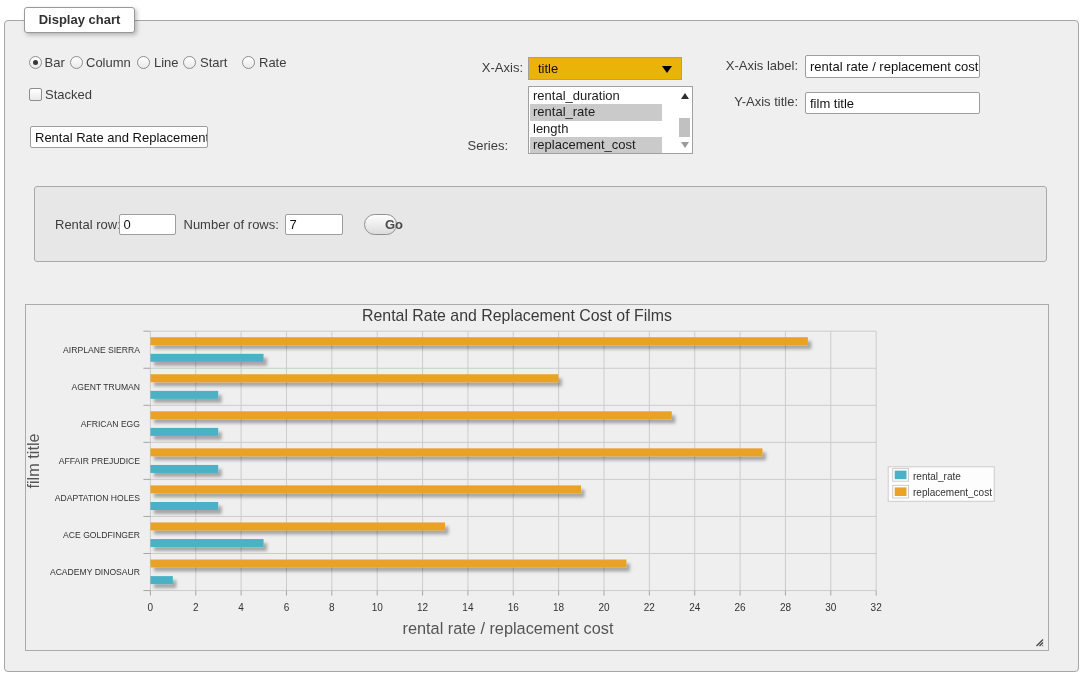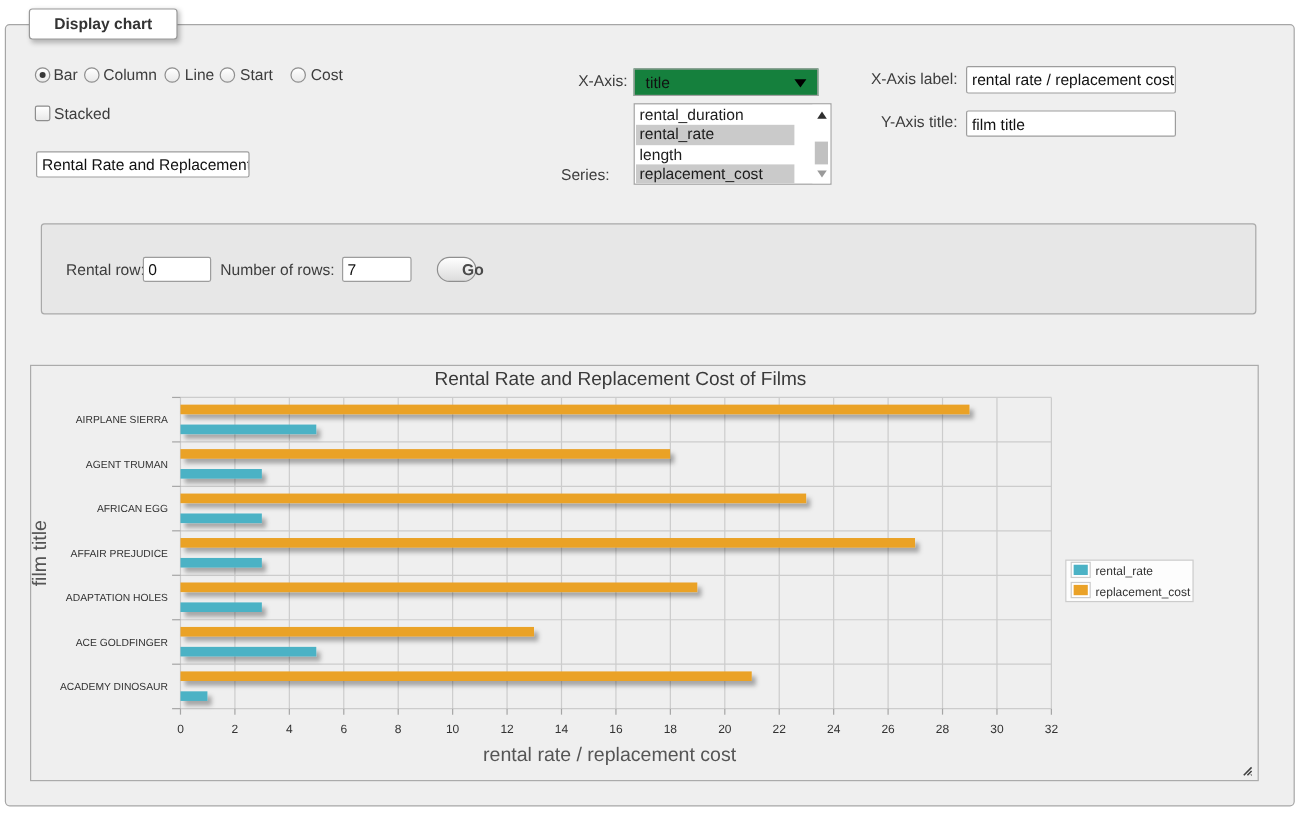--- a/index.html
+++ b/index.html
@@ -2,35 +2,35 @@
 <html><head>
 <meta charset="utf-8">
 <style>
 * { box-sizing: border-box; margin:0; padding:0; }
 html,body { width:1081px; height:681px; background:#ffffff;
   font-family:"Liberation Sans", sans-serif; }
 body { position:relative; overflow:hidden; }
 .abs { position:absolute; }
 #fs { left:4px; top:20px; width:1075px; height:652px; background:#efefef;
   border:1px solid #a6a6a6; border-radius:4px; }
-#lg { left:24px; top:7px; width:124px; height:26px; background:#ffffff;
+#lg { left:24px; top:7px; width:111px; height:26px; background:#ffffff;
   border:1px solid #999; border-radius:3px; box-shadow:2px 2px 4px rgba(0,0,0,0.25);
   font-size:13px; font-weight:bold; color:#333; text-align:center; line-height:24px; }
 .lbl { font-size:13px; color:#3d3d3d; line-height:16px; }
 .rt { text-align:right; }
 .radio { width:13px; height:13px; border:1px solid #8e8e8e; border-radius:50%;
   background:linear-gradient(#ffffff,#e9e9e9); }
 .radio.on::after { content:""; position:absolute; left:3px; top:3px;
   width:5px; height:5px; border-radius:50%; background:#383838; }
 .chk { width:13px; height:13px; border:1px solid #8e8e8e; border-radius:2px;
   background:linear-gradient(#ffffff,#e9e9e9); }
 input.ti { border:1px solid #9d9d9d; border-radius:2px; background:#fff;
   font-family:"Liberation Sans", sans-serif; font-size:13px; color:#111;
   padding:0 0 0 4px; outline:none; }
-#sel { left:528px; top:57px; width:154px; height:23px; background:#15803d;
+#sel { left:528px; top:57px; width:154px; height:23px; background:#eab308;
   border:1px solid #a0a0a0; font-size:13px; color:#111; line-height:21px;
   padding-left:9px; }
 #sel .arr { position:absolute; right:9px; top:8px; width:0; height:0;
   border-left:5px solid transparent; border-right:5px solid transparent;
   border-top:7px solid #000; }
 #mul { left:528px; top:86px; width:165px; height:68px; background:#fff;
   border:1px solid #a0a0a0; overflow:hidden; }
 #mul .opt { position:absolute; left:1px; width:132px; height:16.3px;
   font-size:13px; color:#1c1c1c; padding-left:3px; line-height:16px;
   white-space:nowrap; }
@@ -58,21 +58,21 @@
 
 <div class="abs radio on" style="left:28.5px; top:55.5px;"></div>
 <div class="abs lbl" style="left:44.5px; top:55px;">Bar</div>
 <div class="abs radio" style="left:69.5px; top:55.5px;"></div>
 <div class="abs lbl" style="left:86px; top:55px;">Column</div>
 <div class="abs radio" style="left:137px; top:55.5px;"></div>
 <div class="abs lbl" style="left:154px; top:55px;">Line</div>
 <div class="abs radio" style="left:182.5px; top:55.5px;"></div>
 <div class="abs lbl" style="left:200px; top:55px;">Start</div>
 <div class="abs radio" style="left:241.5px; top:55.5px;"></div>
-<div class="abs lbl" style="left:259px; top:55px;">Cost</div>
+<div class="abs lbl" style="left:259px; top:55px;">Rate</div>
 
 <div class="abs chk" style="left:28.5px; top:87.5px;"></div>
 <div class="abs lbl" style="left:45px; top:87px;text-align:center;">Stacked</div>
 
 <input class="abs ti" style="left: 30px; top: 126px; width: 178px; height: 22px;" value="Rental Rate and Replacement Cost of Films" readonly="">
 
 <div class="abs lbl rt" style="left:423px; top:60px; width:100px;">X-Axis:</div>
 <div id="sel" class="abs">title<span class="arr"></span></div>
 
 <div class="abs lbl rt" style="left:408px; top:138px; width:100px;">Series:</div>

